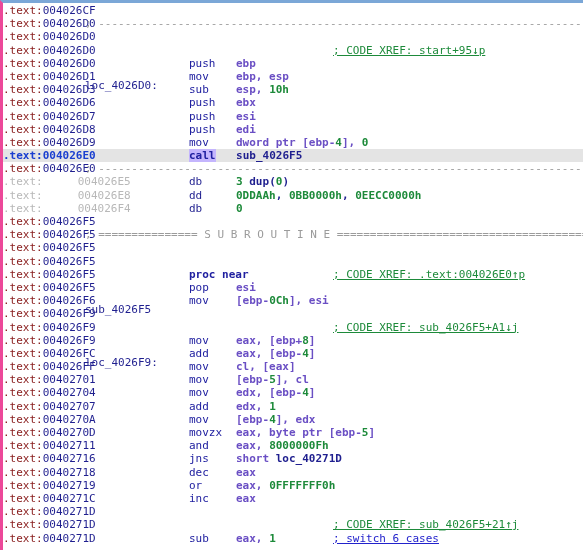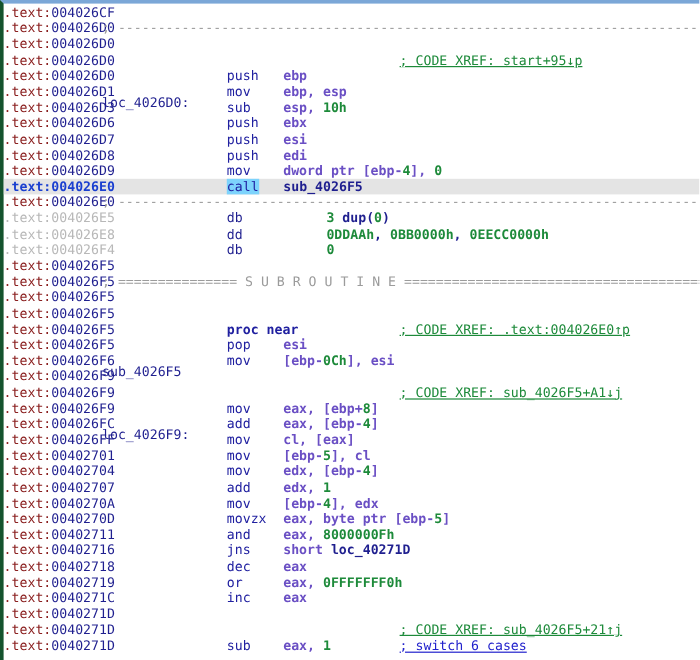--- a/index.html
+++ b/index.html
@@ -14,21 +14,21 @@
     font-family: "DejaVu Sans Mono", "Liberation Mono", monospace;
   }
 
   #disasm-window {
     position: relative;
     width: 583px;
     height: 550px;
     background: #ffffff;
     box-sizing: border-box;
     border-top: 3px solid #7ba7d7;
-    border-left: 3px solid #14532d;
+    border-left: 3px solid #ec4899;
     overflow: hidden;
   }
 
   #listing {
     position: absolute;
     top: 0;
     left: 0;
     right: 0;
     padding-top: 1px;
     font-size: 11px;
@@ -51,40 +51,41 @@
   .addr {
     display: inline-block;
     width: 82px;
     vertical-align: top;
   }
   .seg   { color: #8b2020; }
   .hex   { color: #1f1f8f; }
   .row.sel .seg,
   .row.sel .hex { color: #1a3fd0; font-weight: bold; }
   .row.dim .seg { color: #b8b8b8; }
-  .row.dim .hex { color: #b8b8b8; }
+  .row.dim .hex { color: #b8b8b8; margin-left: 35px; }
 
   .lbl {
     display: inline-block;
     width: 104px;
     vertical-align: top;
     color: #1f1f8f;
     margin-top: 35px;
   }
   .mnem {
     display: inline-block;
     width: 47px;
     vertical-align: top;
     color: #2020a0;
   }
   .mnem.hl {
-    background: #7dd3fc;
+    background: #c4b5fd;
     color: #2020a0;
     width: auto;
     padding-right: 0;
+    font-weight: bold;
   }
   .mnempad { display:inline-block; vertical-align:top; }
 
   .ops {
     display: inline-block;
     vertical-align: top;
     color: #6a4fc4;
     font-weight: bold;
   }
   .num  { color: #1d8a3a; }
@@ -97,20 +98,20 @@
   .cmtcol {
     position: absolute;
     left: 330px;
     top: 0;
     white-space: pre;
     text-decoration: underline;
   }
 
   
   .row.dim .mnem { color: #1f1f8f; }
-  .row.dim .ops  { color: #1f1f8f; margin-left: 36px; }
+  .row.dim .ops  { color: #1f1f8f; }
 </style>
 </head>
 <body>
 
 <div id="disasm-window">
   <div id="listing"><div class="row"><span class="addr"><span class="seg">.text:</span><span class="hex">004026CF</span></span><span class="lbl"></span></div><div class="row"><span class="addr"><span class="seg">.text:</span><span class="hex">004026D0</span></span><span class="dash">; ----------------------------------------------------------------------------------</span></div><div class="row"><span class="addr"><span class="seg">.text:</span><span class="hex">004026D0</span></span><span class="lbl"></span></div><div class="row"><span class="addr"><span class="seg">.text:</span><span class="hex">004026D0</span></span><span class="lbl">loc_4026D0:</span><span class="cmtcol cmt-green">; CODE XREF: start+95↓p</span></div><div class="row"><span class="addr"><span class="seg">.text:</span><span class="hex">004026D0</span></span><span class="lbl"></span><span class="mnem">push</span><span class="ops">ebp</span></div><div class="row"><span class="addr"><span class="seg">.text:</span><span class="hex">004026D1</span></span><span class="lbl"></span><span class="mnem">mov</span><span class="ops">ebp, esp</span></div><div class="row"><span class="addr"><span class="seg">.text:</span><span class="hex">004026D3</span></span><span class="lbl"></span><span class="mnem">sub</span><span class="ops">esp, <span class="num">10h</span></span></div><div class="row"><span class="addr"><span class="seg">.text:</span><span class="hex">004026D6</span></span><span class="lbl"></span><span class="mnem">push</span><span class="ops">ebx</span></div><div class="row"><span class="addr"><span class="seg">.text:</span><span class="hex">004026D7</span></span><span class="lbl"></span><span class="mnem">push</span><span class="ops">esi</span></div><div class="row"><span class="addr"><span class="seg">.text:</span><span class="hex">004026D8</span></span><span class="lbl"></span><span class="mnem">push</span><span class="ops">edi</span></div><div class="row"><span class="addr"><span class="seg">.text:</span><span class="hex">004026D9</span></span><span class="lbl"></span><span class="mnem">mov</span><span class="ops">dword ptr [ebp-<span class="num">4</span>], <span class="num">0</span></span></div><div class="row sel"><span class="addr"><span class="seg">.text:</span><span class="hex">004026E0</span></span><span class="lbl"></span><span class="mnem hl">call</span><span class="mnempad" style="width:20.6px"></span><span class="ops"><span class="nm">sub_4026F5</span></span></div><div class="row"><span class="addr"><span class="seg">.text:</span><span class="hex">004026E0</span></span><span class="dash">; ----------------------------------------------------------------------------------</span></div><div class="row dim"><span class="addr"><span class="seg">.text:</span><span class="hex">004026E5</span></span><span class="lbl"></span><span class="mnem">db</span><span class="ops"><span class="num">3</span> <span class="nm">dup</span>(<span class="num">0</span>)</span></div><div class="row dim"><span class="addr"><span class="seg">.text:</span><span class="hex">004026E8</span></span><span class="lbl"></span><span class="mnem">dd</span><span class="ops"><span class="num">0DDAAh</span>, <span class="num">0BB0000h</span>, <span class="num">0EECC0000h</span></span></div><div class="row dim"><span class="addr"><span class="seg">.text:</span><span class="hex">004026F4</span></span><span class="lbl"></span><span class="mnem">db</span><span class="ops"><span class="num">0</span></span></div><div class="row"><span class="addr"><span class="seg">.text:</span><span class="hex">004026F5</span></span><span class="lbl"></span></div><div class="row"><span class="addr"><span class="seg">.text:</span><span class="hex">004026F5</span></span><span class="dash">; =============== S U B R O U T I N E ===============================================</span></div><div class="row"><span class="addr"><span class="seg">.text:</span><span class="hex">004026F5</span></span><span class="lbl"></span></div><div class="row"><span class="addr"><span class="seg">.text:</span><span class="hex">004026F5</span></span><span class="lbl"></span></div><div class="row"><span class="addr"><span class="seg">.text:</span><span class="hex">004026F5</span></span><span class="lbl">sub_4026F5</span><span class="ops" style="color:#2020a0">proc near</span><span class="cmtcol cmt-green">; CODE XREF: .text:004026E0↑p</span></div><div class="row"><span class="addr"><span class="seg">.text:</span><span class="hex">004026F5</span></span><span class="lbl"></span><span class="mnem">pop</span><span class="ops">esi</span></div><div class="row"><span class="addr"><span class="seg">.text:</span><span class="hex">004026F6</span></span><span class="lbl"></span><span class="mnem">mov</span><span class="ops">[ebp-<span class="num">0Ch</span>], esi</span></div><div class="row"><span class="addr"><span class="seg">.text:</span><span class="hex">004026F9</span></span><span class="lbl"></span></div><div class="row"><span class="addr"><span class="seg">.text:</span><span class="hex">004026F9</span></span><span class="lbl">loc_4026F9:</span><span class="cmtcol cmt-green">; CODE XREF: sub_4026F5+A1↓j</span></div><div class="row"><span class="addr"><span class="seg">.text:</span><span class="hex">004026F9</span></span><span class="lbl"></span><span class="mnem">mov</span><span class="ops">eax, [ebp+<span class="num">8</span>]</span></div><div class="row"><span class="addr"><span class="seg">.text:</span><span class="hex">004026FC</span></span><span class="lbl"></span><span class="mnem">add</span><span class="ops">eax, [ebp-<span class="num">4</span>]</span></div><div class="row"><span class="addr"><span class="seg">.text:</span><span class="hex">004026FF</span></span><span class="lbl"></span><span class="mnem">mov</span><span class="ops">cl, [eax]</span></div><div class="row"><span class="addr"><span class="seg">.text:</span><span class="hex">00402701</span></span><span class="lbl"></span><span class="mnem">mov</span><span class="ops">[ebp-<span class="num">5</span>], cl</span></div><div class="row"><span class="addr"><span class="seg">.text:</span><span class="hex">00402704</span></span><span class="lbl"></span><span class="mnem">mov</span><span class="ops">edx, [ebp-<span class="num">4</span>]</span></div><div class="row"><span class="addr"><span class="seg">.text:</span><span class="hex">00402707</span></span><span class="lbl"></span><span class="mnem">add</span><span class="ops">edx, <span class="num">1</span></span></div><div class="row"><span class="addr"><span class="seg">.text:</span><span class="hex">0040270A</span></span><span class="lbl"></span><span class="mnem">mov</span><span class="ops">[ebp-<span class="num">4</span>], edx</span></div><div class="row"><span class="addr"><span class="seg">.text:</span><span class="hex">0040270D</span></span><span class="lbl"></span><span class="mnem">movzx</span><span class="ops">eax, byte ptr [ebp-<span class="num">5</span>]</span></div><div class="row"><span class="addr"><span class="seg">.text:</span><span class="hex">00402711</span></span><span class="lbl"></span><span class="mnem">and</span><span class="ops">eax, <span class="num">8000000Fh</span></span></div><div class="row"><span class="addr"><span class="seg">.text:</span><span class="hex">00402716</span></span><span class="lbl"></span><span class="mnem">jns</span><span class="ops">short <span class="nm">loc_40271D</span></span></div><div class="row"><span class="addr"><span class="seg">.text:</span><span class="hex">00402718</span></span><span class="lbl"></span><span class="mnem">dec</span><span class="ops">eax</span></div><div class="row"><span class="addr"><span class="seg">.text:</span><span class="hex">00402719</span></span><span class="lbl"></span><span class="mnem">or</span><span class="ops">eax, <span class="num">0FFFFFFF0h</span></span></div><div class="row"><span class="addr"><span class="seg">.text:</span><span class="hex">0040271C</span></span><span class="lbl"></span><span class="mnem">inc</span><span class="ops">eax</span></div><div class="row"><span class="addr"><span class="seg">.text:</span><span class="hex">0040271D</span></span><span class="lbl"></span></div><div class="row"><span class="addr"><span class="seg">.text:</span><span class="hex">0040271D</span></span><span class="lbl">loc_40271D:</span><span class="cmtcol cmt-green">; CODE XREF: sub_4026F5+21↑j</span></div><div class="row"><span class="addr"><span class="seg">.text:</span><span class="hex">0040271D</span></span><span class="lbl"></span><span class="mnem">sub</span><span class="ops">eax, <span class="num">1</span></span><span class="cmtcol cmt-blue">; switch 6 cases</span></div></div>
 </div>
 
 </body></html>

